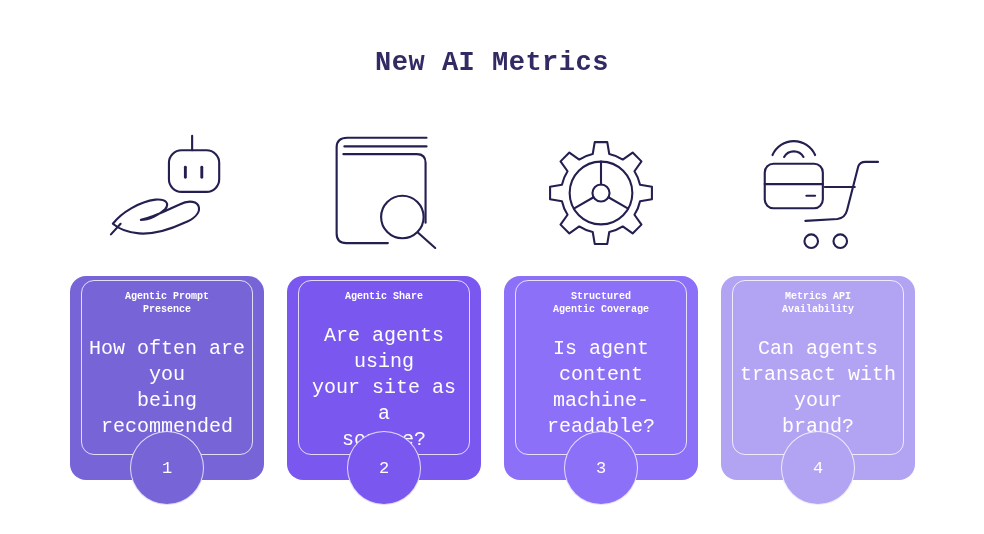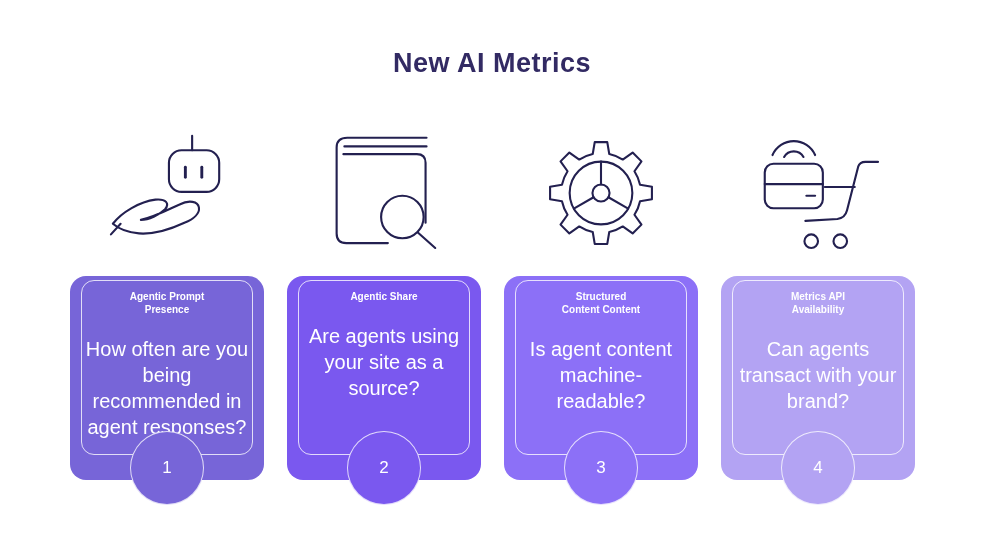--- a/index.html
+++ b/index.html
@@ -1,19 +1,19 @@
 <!DOCTYPE html>
 <html><head>
 <meta charset="utf-8">
 <style>
   html,body{margin:0;padding:0;background:#ffffff;}
   .page{
     position:relative;width:984px;height:534px;background:#ffffff;
     border-radius:23px;overflow:hidden;
-    font-family:Liberation Sans, sans-serif;
+    font-family:Liberation Mono, monospace;
   }
   .main-title{
     position:absolute;top:48px;left:0;width:100%;
     text-align:center;font-size:27px;font-weight:700;
     letter-spacing:.5px;color:#322a63;
   }
   .row{
     position:absolute;top:128px;left:70px;
     display:flex;gap:23px;
   }
@@ -126,21 +126,21 @@
           <circle class="ic" cx="60" cy="60" r="9"></circle>
           <path class="ic" d="M60,27 V51"></path>
           <path class="ic" d="M52.2,64.5 L31.4,76.5"></path>
           <path class="ic" d="M67.8,64.5 L88.6,76.5"></path>
         </svg>
       </div>
       <div class="card" style="--card-color: #8c70f7;">
         <div class="card-inner-border"></div>
         <div class="card-content">
           <div class="card-title">Structured
-Content Content</div>
+Agentic Coverage</div>
           <div class="card-desc">Is agent content
 machine-
 readable?</div>
         </div>
         <div class="num-circle">
           <span>3</span>
         </div>
       </div>
     </div>
 

